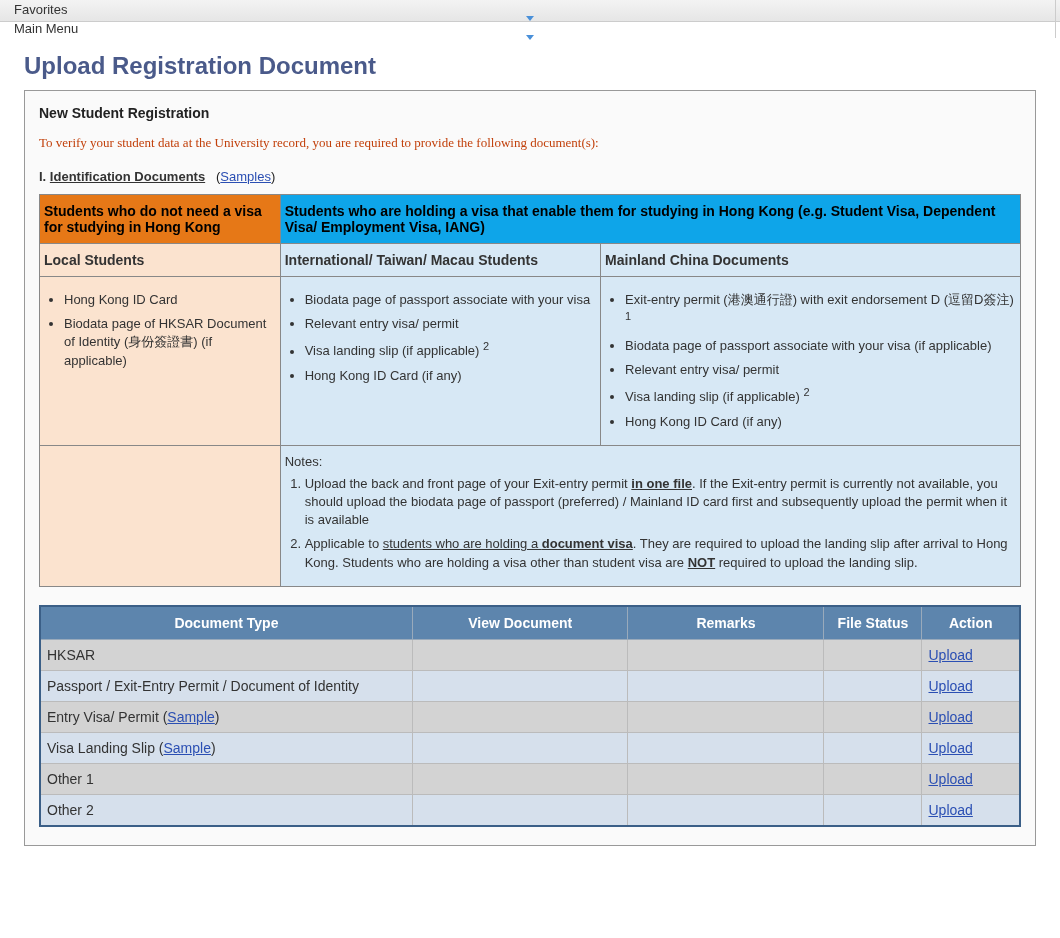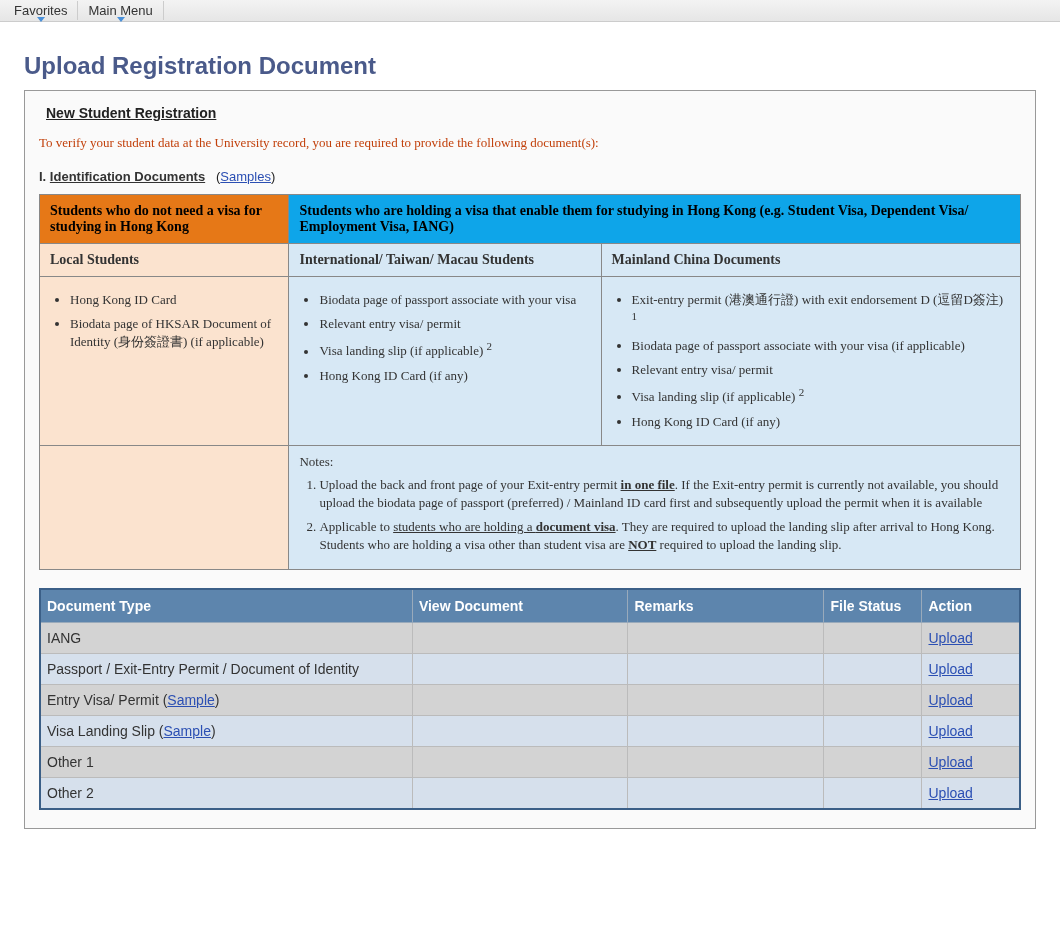--- a/index.html
+++ b/index.html
@@ -1,47 +1,47 @@
 <!DOCTYPE html>
 <html><head>
 <meta charset="utf-8">
 <style>
 * { box-sizing: border-box; margin: 0; padding: 0; }
 body { font-family: Arial, Helvetica, sans-serif; font-size: 13px; color: #333; background: #fff; }
-.menubar { background: linear-gradient(#f3f3f3, #e6e6e6); border-bottom: 1px solid #ccc; height: 22px; display: flex; align-items: center; padding: 0 4px; }
+.menubar { background: linear-gradient(#f3f3f3, #e6e6e6); border-bottom: 1px solid #ccc; height: 22px; display: flex; padding: 0 4px; flex-direction: column; }
 .menubar-item { padding: 2px 10px; cursor: pointer; color: #333; position: relative; border-right: 1px solid #ccc; }
 .menubar-item::after { content: ""; position: absolute; bottom: -2px; left: 50%; transform: translateX(-50%); width: 0; height: 0; border-left: 4px solid transparent; border-right: 4px solid transparent; border-top: 5px solid #4a90d9; }
 .content { padding: 16px 24px; }
 .page-title { color: #4a5a8a; font-size: 24px; font-weight: bold; margin: 14px 0 10px 0; }
 .panel { border: 1px solid #999; background: #fafafa; padding: 10px 14px 18px 14px; }
-.section-title { font-weight: bold; font-size: 14px; color: #222; margin: 4px 0 14px 7px; text-decoration: underline; }
+.section-title { font-weight: bold; font-size: 14px; color: #222; margin: 4px 0 14px 0; }
 .lead { margin-bottom: 18px; color: #c2410c; font-family: Liberation Serif, serif; }
 .sub-head { margin-bottom: 10px; }
 .sub-head .roman { font-weight: bold; }
 .sub-head .underline { text-decoration: underline; font-weight: bold; }
 .samples-link { color: #2b4fb3; text-decoration: underline; cursor: pointer; }
 .paren { color: #222; }
 .info-table { width: 100%; border-collapse: collapse; border: 1px solid #888; }
-.info-table th, .info-table td { border: 1px solid #888; padding: 8px 10px; vertical-align: top; text-align: left; font-family: Liberation Serif, serif; }
+.info-table th, .info-table td { border: 1px solid #888; padding: 8px 4px; vertical-align: top; text-align: left; }
 .hdr-orange { background: #e67817; color: #000; font-weight: bold; font-size: 14px; }
 .hdr-blue { background: #0ea5e9; color: #000; font-weight: bold; font-size: 14px; }
 .hdr-peach { background: #fbe3cf; text-align: center; font-weight: bold; font-size: 14px; }
 .hdr-lblue { background: #d7e8f5; text-align: center; font-weight: bold; font-size: 14px; }
 .cell-peach { background: #fbe3cf; }
 .cell-lblue { background: #d7e8f5; }
 .info-table ul { list-style: disc; padding-left: 20px; }
 .info-table li { margin: 6px 0; line-height: 1.4; }
 .sup { font-size: 11px; vertical-align: super; }
 .notes-head { font-weight: normal; margin-bottom: 6px; }
 .notes ol { padding-left: 20px; }
 .notes li { margin: 6px 0; line-height: 1.4; }
 .underline-only { text-decoration: underline; }
 .bold-underline { font-weight: bold; text-decoration: underline; }
 .doc-table { width: 100%; border-collapse: collapse; border: 2px solid #3b5f87; margin-top: 18px; }
-.doc-table th { background: #5d85ad; color: #fff; font-weight: bold; text-align: left; padding: 8px 6px; border: 1px solid #9ab; font-size: 14px; }
+.doc-table th { background: #5d85ad; color: #fff; font-weight: bold; text-align: center; padding: 8px 6px; border: 1px solid #9ab; font-size: 14px; }
 .doc-table td { padding: 7px 6px; border: 1px solid #bbb; font-size: 14px; }
 .doc-table tr.alt0 td { background: #d3d3d3; }
 .doc-table tr.alt1 td { background: #d6e0ec; }
 .sample-link, .upload-link { color: #2b4fb3; text-decoration: underline; cursor: pointer; }
 .action-cell { text-align: left; }
 </style>
 </head>
 <body>
 
 <div class="menubar">
@@ -120,21 +120,21 @@
         <tr>
           <th style="width:38%">Document Type</th>
           <th style="width:22%">View Document</th>
           <th style="width:20%">Remarks</th>
           <th style="width:10%">File Status</th>
           <th style="width:10%">Action</th>
         </tr>
       </thead>
       <tbody id="doc-tbody">
       <tr class="alt0">
-            <td>IANG</td>
+            <td>HKSAR</td>
             <td></td>
             <td></td>
             <td></td>
             <td class="action-cell"><a class="upload-link">Upload</a></td>
           </tr>
           <tr class="alt1">
             <td>Passport / Exit-Entry Permit / Document of Identity</td>
             <td></td>
             <td></td>
             <td></td>

